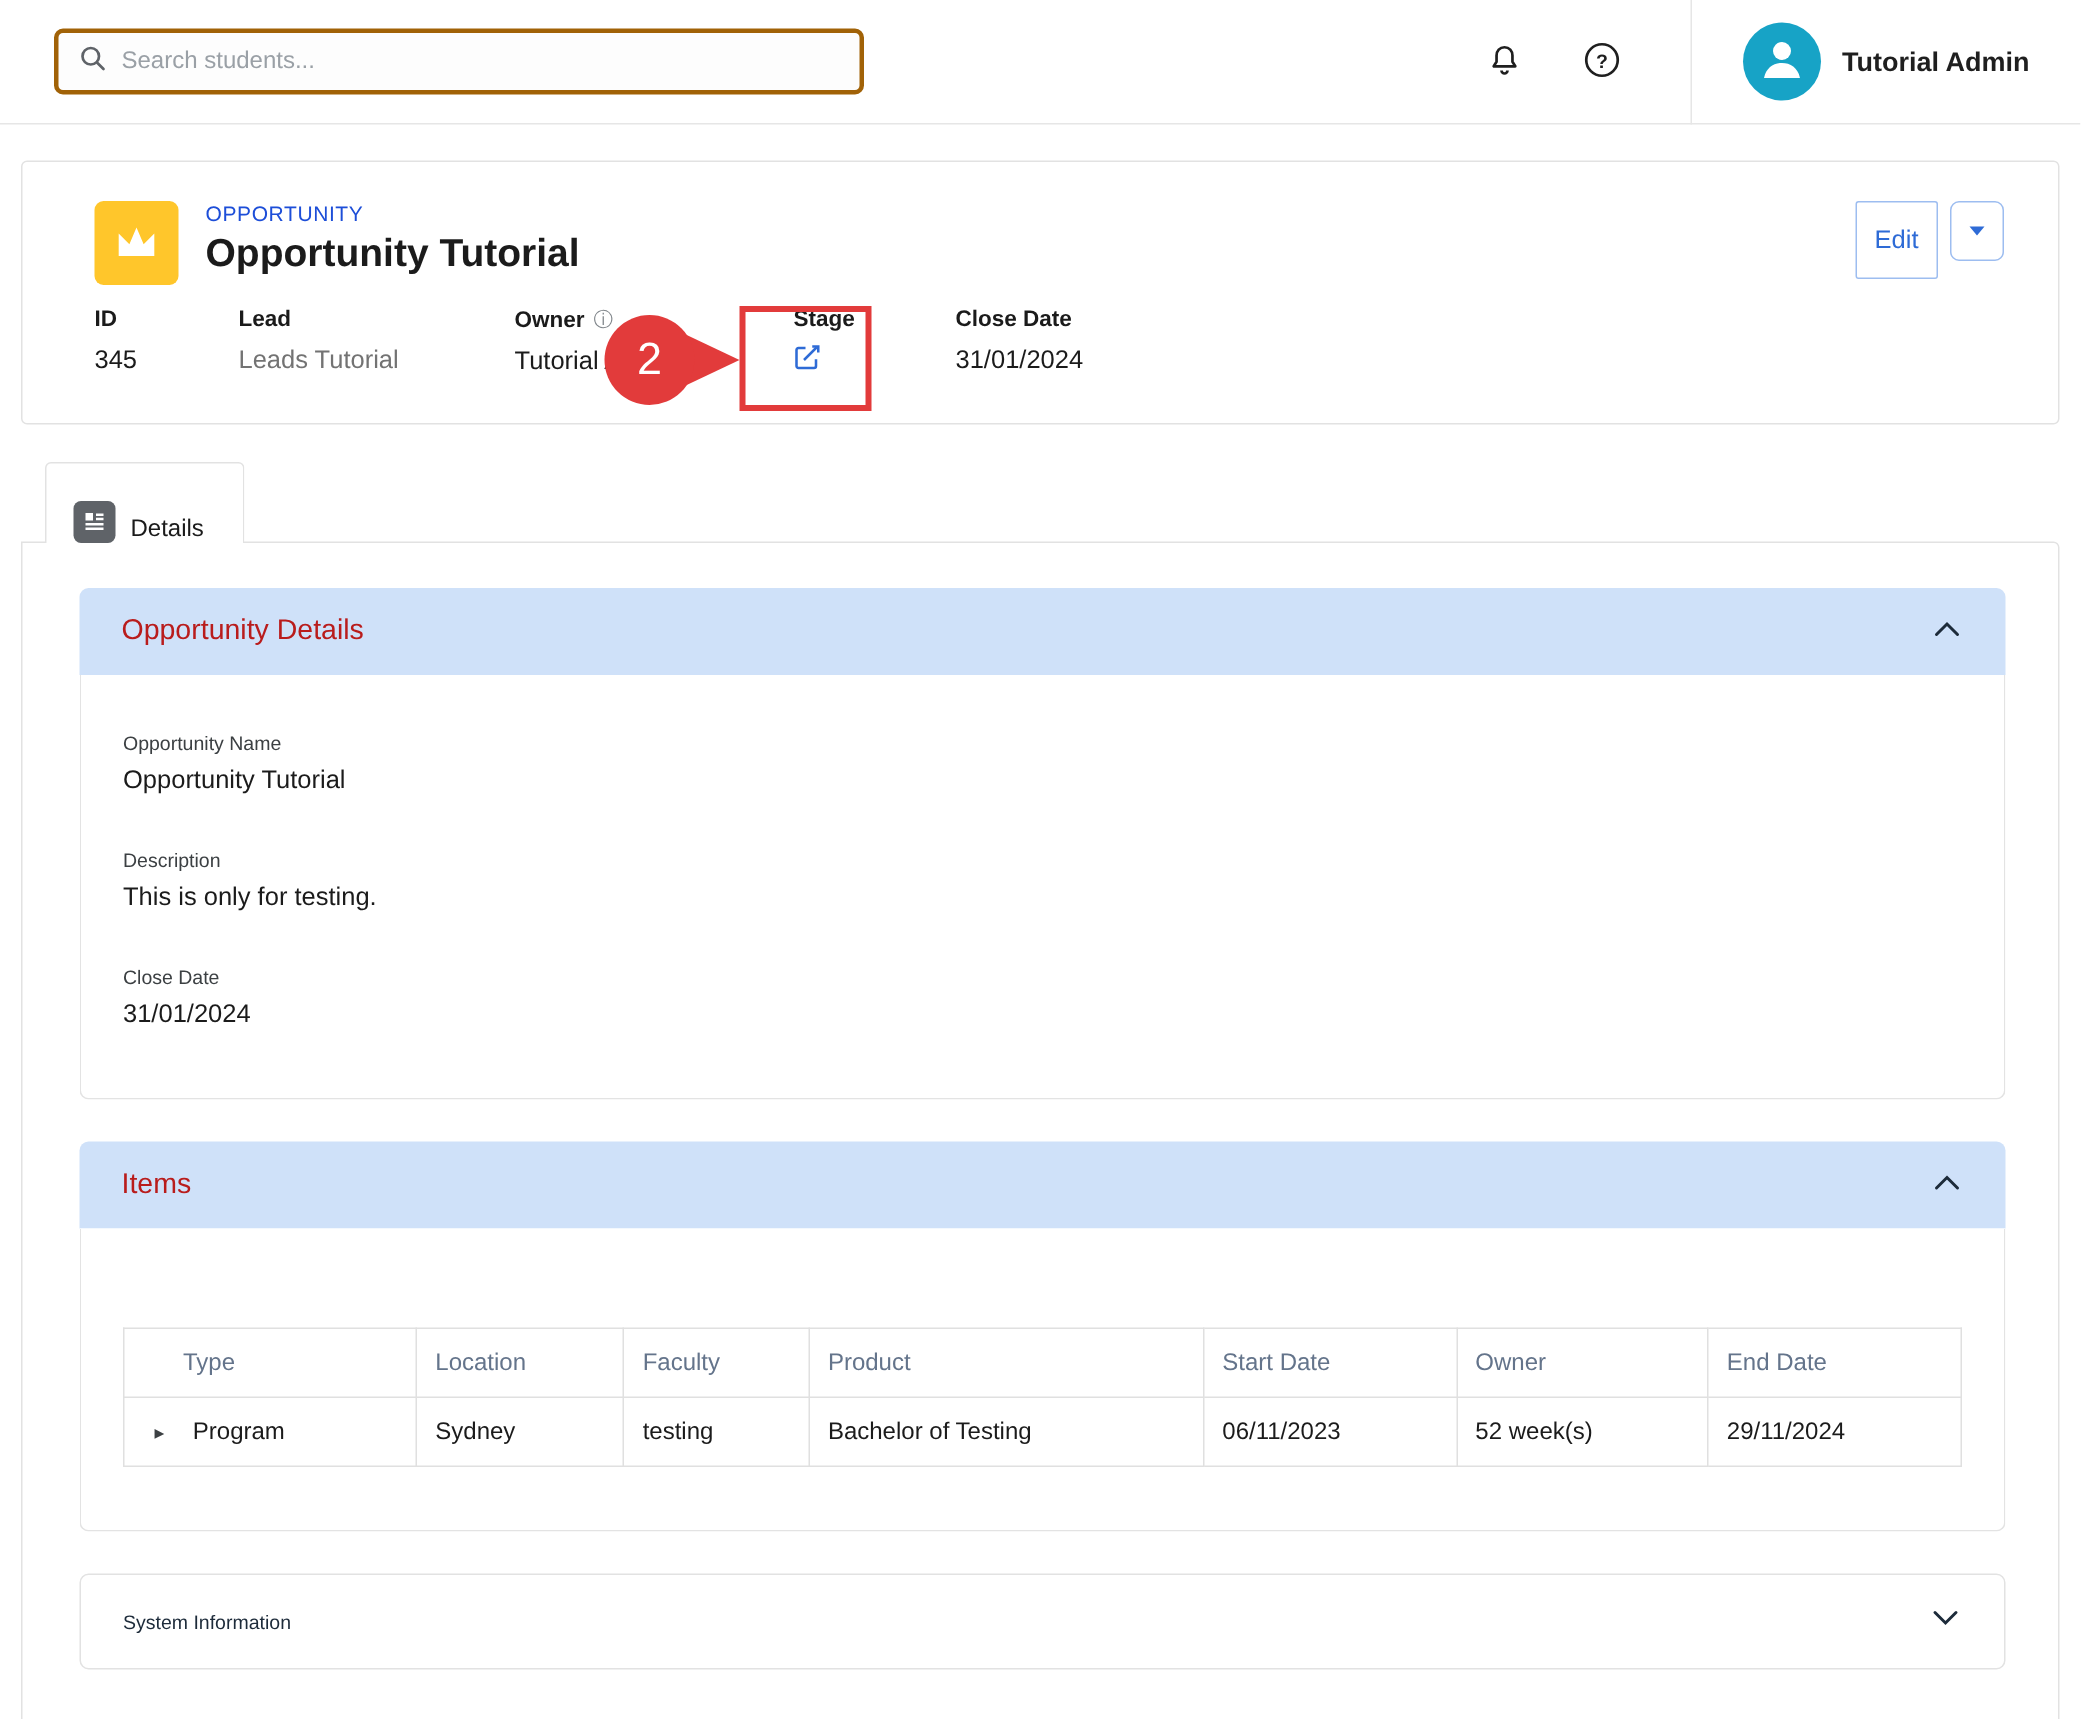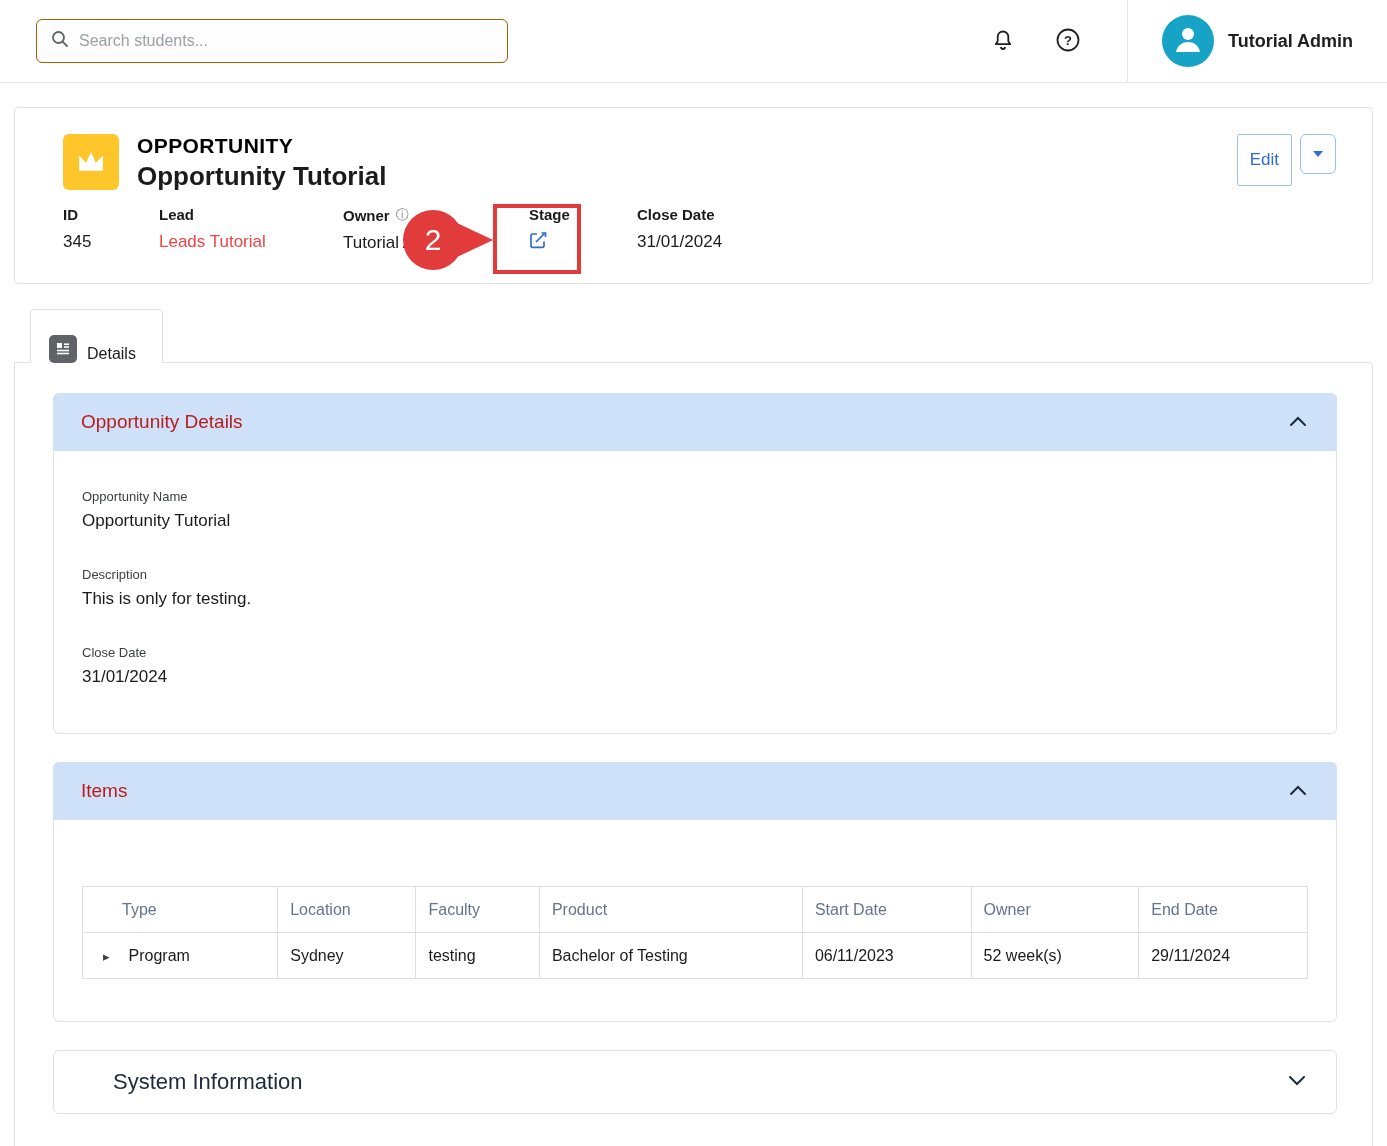--- a/index.html
+++ b/index.html
@@ -7,21 +7,21 @@
     width: 1387px; height: 1146px; position: relative; overflow: hidden;
     background: #ffffff; color: #202124;
     font-family: "Liberation Sans", sans-serif;
   }
   
   .topbar {
     height: 83px; border-bottom: 1px solid #e6e6e6;
     display: flex; align-items: center; padding: 0 0 0 36px;
   }
   .searchbox {
-    width: 472px; height: 44px; border: 1px solid #a16207; border-radius: 6px;
+    width: 540px; height: 44px; border: 3px solid #a16207; border-radius: 6px;
     background: #fdfdfd; display: flex; align-items: center; padding: 0 14px;
   }
   .searchbox input {
     border: none; outline: none; background: transparent; flex: 1;
     font-size: 16px; color: #202124; margin-left: 10px;
     font-family: "Liberation Sans", sans-serif;
   }
   .searchbox input::placeholder { color: #9aa0a6; }
   .topbar-spacer { flex: 1; }
   .icon-btn { background: none; border: none; cursor: pointer; padding: 6px; display: flex; align-items: center; }
@@ -36,38 +36,38 @@
   .header-card {
     margin: 24px 14px 0 14px; border: 1px solid #e2e2e2; border-radius: 4px;
     position: relative; background: #fff;
   }
   .header-top { display: flex; align-items: flex-start; padding: 26px 36px 8px 48px; }
   .entity-icon {
     width: 56px; height: 56px; border-radius: 6px; background: #ffc62b;
     display: flex; align-items: center; justify-content: center; flex: none;
   }
   .header-titles { margin-left: 18px; flex: 1; }
-  .entity-label { font-size: 21px; color: #000000; letter-spacing: .4px; font-weight: bold; }
+  .entity-label { font-size: 14px; color: #1d4ed8; letter-spacing: .4px; }
   .page-title { font-size: 26px; font-weight: bold; color: #1b1b1b; margin-top: 3px; }
   .header-actions { display: flex; gap: 8px; }
   .btn-edit {
     min-width: 54px; height: 52px; border: 1px solid #9dbdf0; border-radius: 2px;
     background: #fff; color: #2e6bd6; font-size: 17px; cursor: pointer;
     font-family: "Liberation Sans", sans-serif; padding: 0 12px;
   }
   .btn-caret {
     width: 36px; height: 40px; border: 1px solid #9dbdf0; border-radius: 6px;
     background: #fff; cursor: pointer; display: flex; align-items: center; justify-content: center;
   }
   .caret-down { width: 0; height: 0; border-left: 5px solid transparent; border-right: 5px solid transparent; border-top: 6px solid #2e6bd6; }
   .header-fields { display: flex; padding: 6px 48px 30px 48px; }
   .hfield { display: flex; flex-direction: column; }
   .hfield .flabel { font-size: 15px; font-weight: bold; color: #1b1b1b; display: flex; align-items: center; gap: 6px; }
   .hfield .fvalue { font-size: 17px; color: #1b1b1b; margin-top: 9px; }
-  .hfield .fvalue.link { color: #ef4444; cursor: pointer; }
+  .hfield .fvalue.link { color: #737373; cursor: pointer; }
   .w-id { width: 96px; } .w-lead { width: 184px; } .w-owner { width: 186px; } .w-stage { width: 108px; }
   .info-glyph { font-size: 13px; color: #80868b; font-weight: normal; }
   .stage-edit-icon { margin-top: 8px; cursor: pointer; width: 18px; }
 
   
   .ann-box {
     position: absolute; left: 478px; top: 96px; width: 88px; height: 70px;
     border: 4px solid #e23b3b; pointer-events: none;
   }
   .ann-circle {
@@ -122,21 +122,21 @@
   .items-table td { color: #1b1b1b; padding: 0 10px 0 12px; }
   .items-table th.col-type { padding-left: 39px; }
   .items-table td.cell-type { padding-left: 20px; margin-top: 24px; }
   .row-caret { color: #3c4043; font-size: 13px; margin-right: 19px; cursor: pointer; display: inline-block; }
 
   .sysinfo {
     border: 1px solid #e2e2e2; border-radius: 6px; height: 64px;
     display: flex; align-items: center; justify-content: space-between;
     padding: 0 30px 0 28px; cursor: pointer; margin-top: 26px;
   }
-  .sysinfo-title { font-size: 22px; color: #1d2b3a; margin-left: 31px; }
+  .sysinfo-title { font-size: 13px; color: #1d2b3a; }
 </style>
 </head>
 <body>
 
 <div class="topbar">
   <div class="searchbox">
     <span>
       <svg width="18" height="18" viewBox="0 0 18 18">
           <circle cx="7.5" cy="7.5" r="5.5" fill="none" stroke="#5f6368" stroke-width="1.8"></circle>
           <line x1="11.8" y1="11.8" x2="16" y2="16" stroke="#5f6368" stroke-width="1.8" stroke-linecap="round"></line>

